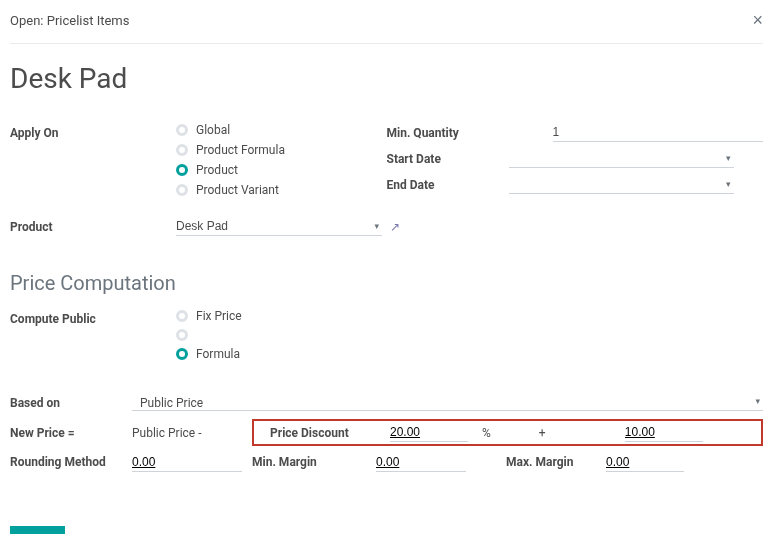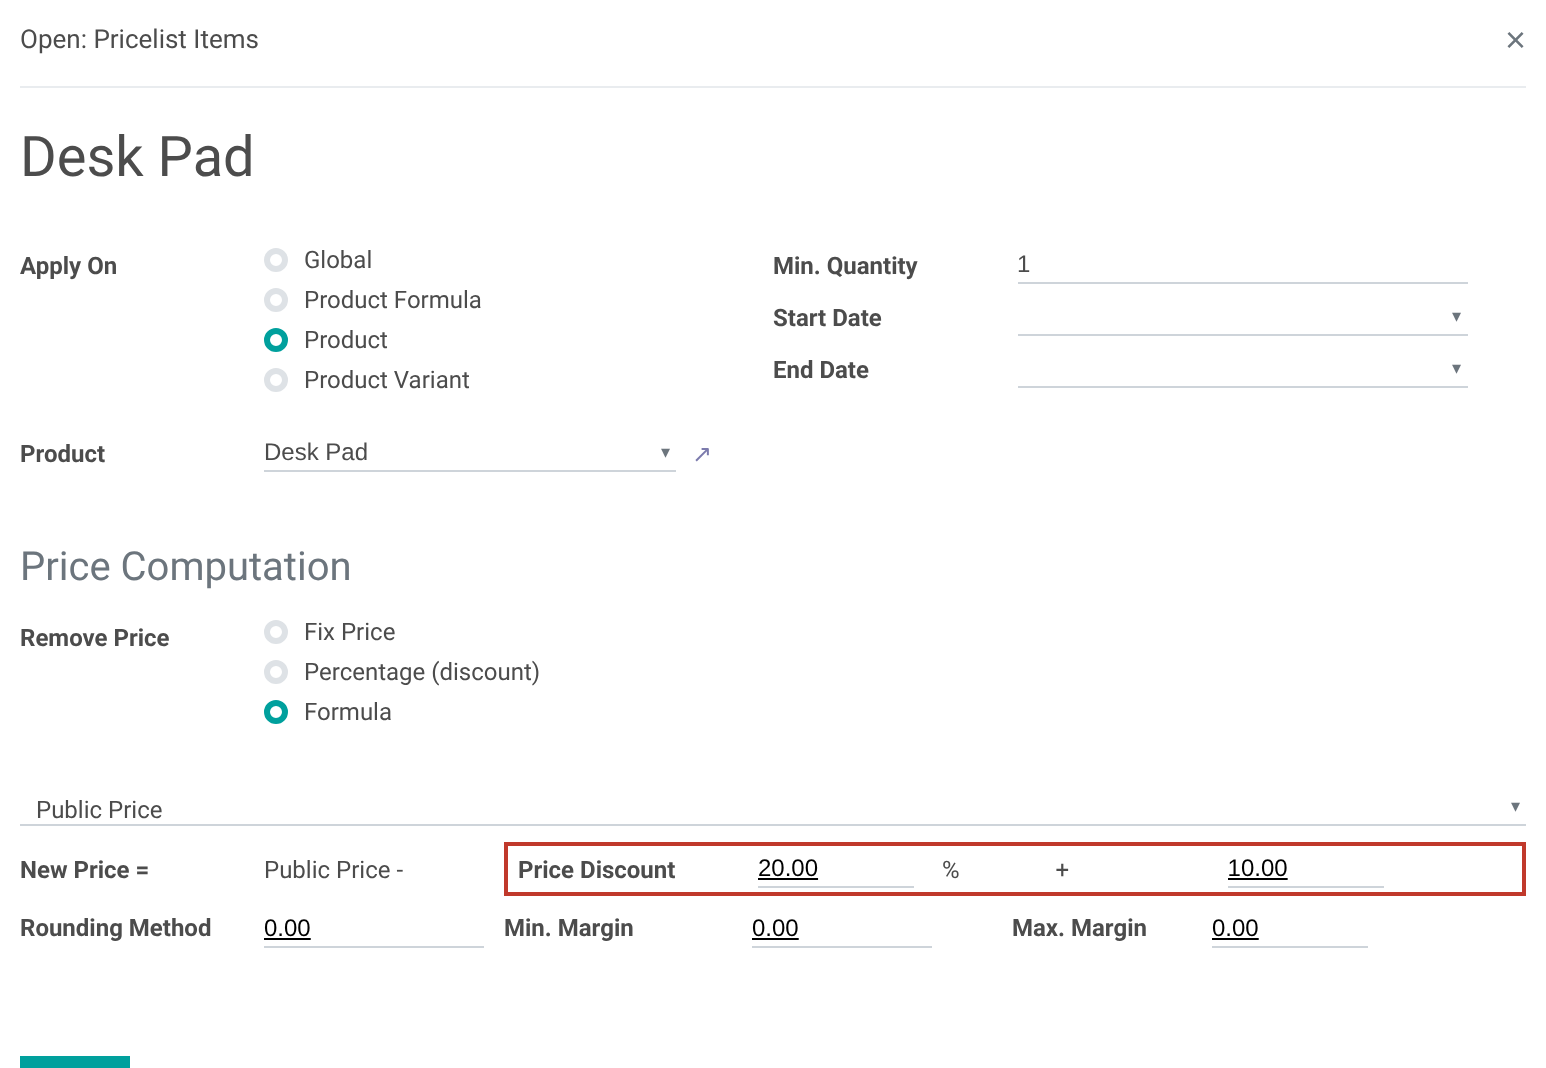--- a/index.html
+++ b/index.html
@@ -7,37 +7,37 @@
 .modal { padding: 10px 10px 0 10px; }
 .modal-header { display: flex; justify-content: space-between; align-items: center; padding-bottom: 12px; border-bottom: 1px solid #e9ecef; }
 .modal-title { font-size: 13px; font-weight: 400; color: #4c4c4c; text-align: center; }
 .close-btn { font-size: 18px; color: #6c757d; cursor: pointer; background: none; border: none; }
 .page-title { font-size: 28px; font-weight: 400; color: #4c4c4c; margin: 18px 0 28px 0; }
 .form-body { display: flex; flex-wrap: wrap; }
 .col-left { width: 50%; }
 .col-right { width: 50%; }
 .field-row { display: flex; align-items: flex-start; margin-bottom: 4px; min-height: 22px; }
 .field-label { width: 122px; font-weight: 700; color: #4c4c4c; font-size: 12px; padding-top: 3px; flex-shrink: 0; }
-.field-value { flex: 1; font-size: 12px; color: #4c4c4c; }
+.field-value { flex: 1; font-size: 12px; color: #4c4c4c; margin-left: 44px; }
 .radio-group { display: flex; flex-direction: column; gap: 6px; }
 .radio-item { display: flex; align-items: center; gap: 8px; font-size: 12px; color: #4c4c4c; cursor: pointer; }
 .radio-circle { width: 12px; height: 12px; border-radius: 50%; border: 3px solid #dee2e6; display: inline-block; }
 .radio-circle.selected { width: 12px; height: 12px; border: 3px solid #00A09D; background: #fff; }
 .input-field { border: none; border-bottom: 1px solid #ced4da; background: transparent; font-size: 12px; padding: 2px 0; width: 100%; color: #4c4c4c; }
 .select-wrap { position: relative; display: flex; align-items: center; border-bottom: 1px solid #ced4da; width: 206px; }
 .select-wrap .input-field { border: none; }
 .select-arrow { font-size: 9px; color: #6c757d; cursor: pointer; padding: 0 3px; }
 .ext-link { margin-left: 8px; color: #7C7BAD; cursor: pointer; font-size: 12px; }
 .select-wide { position: relative; display: flex; align-items: center; border-bottom: 1px solid #ced4da; width: 225px; }
 .section-title { font-size: 20px; font-weight: 400; color: #6c757d; margin: 28px 0 14px 0; width: 100%; }
 .formula-area { width: 100%; margin-top: 26px; }
 .formula-row { display: flex; align-items: center; min-height: 24px; margin-bottom: 4px; }
 .formula-label { width: 122px; font-weight: 700; font-size: 12px; flex-shrink: 0; }
 .based-wrap { flex: 1; border-bottom: 1px solid #ced4da; font-size: 12px; padding-left: 8px; display: flex; justify-content: space-between; }
-.highlight-box { border: 2px solid #c0392b; padding: 2px 5px; display: flex; align-items: center; flex: 1; }
+.highlight-box { border: 2px solid #c0392b; padding: 2px 16px; display: flex; align-items: center; flex: 1; }
 .sub-label { font-weight: 700; font-size: 12px; width: 120px; flex-shrink: 0; }
 .num-input { border: none; border-bottom: 1px solid #ced4da; font-size: 12px; padding: 2px 0; width: 78px; margin-right: 14px; text-decoration: underline; }
 .plus-sep { width: 86px; text-align: left; font-size: 12px; }
 .pct { font-size: 12px; margin-right: 48px; }
 .footer { margin-top: 38px; padding: 10px 0 16px 0; display: flex; gap: 18px; align-items: center; }
 .btn-save { background: #00A09D; color: #fff; border: none; padding: 6px 12px; font-size: 12px; cursor: pointer; text-transform: uppercase; }
 .btn-link { background: none; border: none; color: #00A09D; font-size: 12px; cursor: pointer; text-transform: uppercase; }
 .public-price-txt { font-size: 12px; width: 120px; }
 </style>
 </head>
@@ -106,42 +106,42 @@
             <input class="input-field" style="border: none;" value="">
             <span class="select-arrow">▾</span>
           </div>
       </div>
     </div>
 
     <div class="section-title">Price Computation</div>
 
     <div class="col-left" style="width:100%;">
       <div class="field-row">
-        <div class="field-label">Remove Price</div>
+        <div class="field-label">Compute Public</div>
         <div class="field-value">
           <div class="radio-group">
             <label class="radio-item">
                 <span class="radio-circle"></span>
                 <span>Fix Price</span>
               </label>
             <label class="radio-item">
                 <span class="radio-circle"></span>
-                <span>Percentage (discount)</span>
               </label>
             <label class="radio-item">
                 <span class="radio-circle selected"></span>
                 <span>Formula</span>
               </label>
           </div>
         </div>
       </div>
     </div>
 
     <div class="formula-area">
       <div class="formula-row">
+        <div class="formula-label">Based on</div>
         <div class="based-wrap">
           <span>Public Price</span>
           <span class="select-arrow">▾</span>
         </div>
       </div>
 
       <div class="formula-row">
         <div class="formula-label">New Price =</div>
         <div class="public-price-txt">Public Price -</div>
         <div class="highlight-box">

